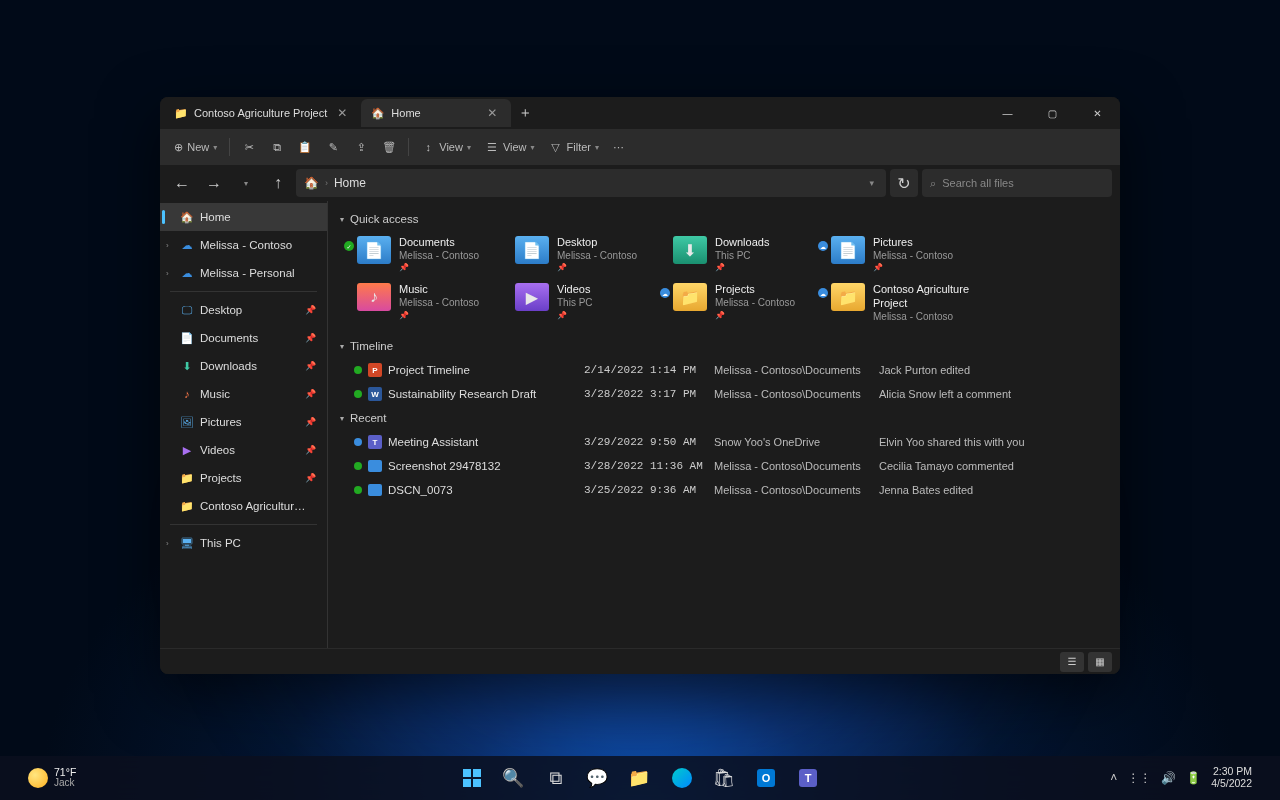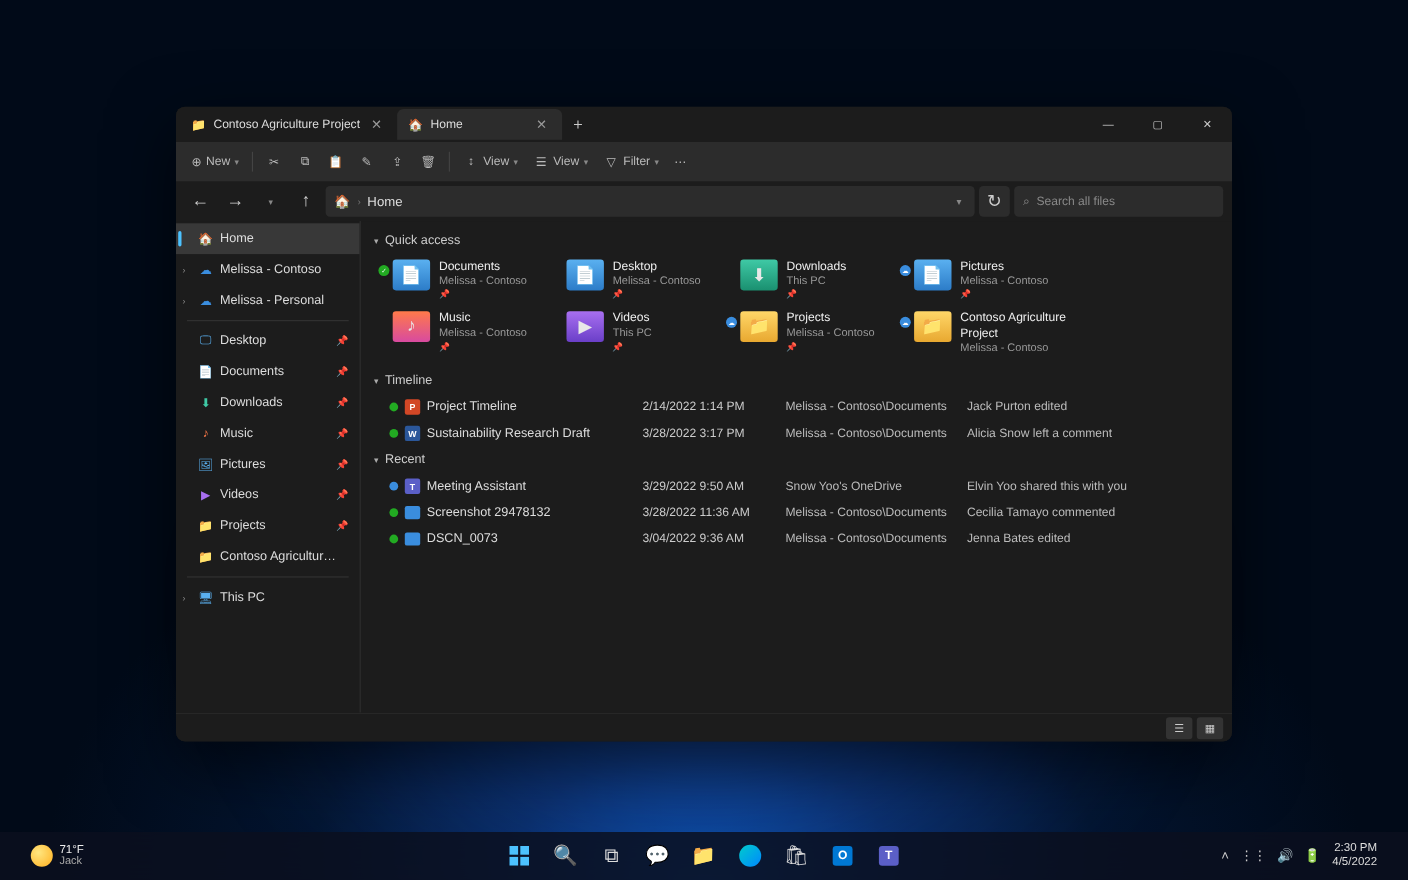--- a/index.html
+++ b/index.html
@@ -82,21 +82,21 @@
 .qa-pin { font-size: 8px; color: #777; margin-top: 1px; }
 .sync-badge { position: absolute; left: -10px; top: 8px; width: 10px; height: 10px; border-radius: 50%; background: #2a2; font-size: 6px; color: #fff; display: flex; align-items: center; justify-content: center; }
 .sync-badge.cloud { background: #3a8dde; }
 
 .file-row { display: grid; grid-template-columns: 230px 130px 165px 1fr; align-items: center; height: 24px; padding: 0 0 0 14px; font-size: 11.5px; color: #ddd; cursor: pointer; border-radius: 3px; }
 .file-name { display: flex; align-items: center; gap: 6px; }
 .file-name .badge { width: 8px; height: 8px; border-radius: 50%; background: #2a2; flex-shrink: 0; }
 .file-name .badge.cloud { background: #3a8dde; }
 .file-name .ficon { width: 14px; height: 14px; display: inline-flex; align-items: center; justify-content: center; font-size: 11px; }
 .col-loc, .col-act { color: #bbb; font-size: 11px; }
-.col-date { color: #ccc; font-size: 11px; }
+.col-date { color: #ccc; font-size: 11px; font-family: Liberation Mono, monospace; }
 
 .statusbar { height: 26px; display: flex; align-items: center; justify-content: flex-end; padding: 0 8px; gap: 4px; background: #1c1c1c; border-top: 1px solid #2a2a2a; }
 .view-sw { width: 24px; height: 20px; background: #333; border-radius: 3px; display: flex; align-items: center; justify-content: center; color: #ccc; font-size: 10px; cursor: pointer; }
 
 .taskbar {
   position: absolute; bottom: 0; left: 0; width: 1280px; height: 44px;
   background: rgba(10,15,30,0.85); backdrop-filter: blur(20px);
   display: flex; align-items: center; padding: 0 28px;
 }
 .tb-left { display: flex; align-items: center; gap: 8px; }
@@ -415,21 +415,21 @@
               <div class="col-act">Cecilia Tamayo commented</div>
             </div>
             <div class="file-row">
               <div class="file-name">
                 <span class="badge "></span>
                 <span class="ficon">
                   <span style="width:14px;height:12px;background:#3a8dde;border-radius:2px;display:block"></span>
                 </span>
                 <span>DSCN_0073</span>
               </div>
-              <div class="col-date">3/04/2022 9:36 AM</div>
+              <div class="col-date">3/25/2022 9:36 AM</div>
               <div class="col-loc">Melissa - Contoso\Documents</div>
               <div class="col-act">Jenna Bates edited</div>
             </div>
           </div>
       </div>
     </div>
 
     <div class="statusbar">
       <div class="view-sw">☰</div>
       <div class="view-sw">▦</div>

